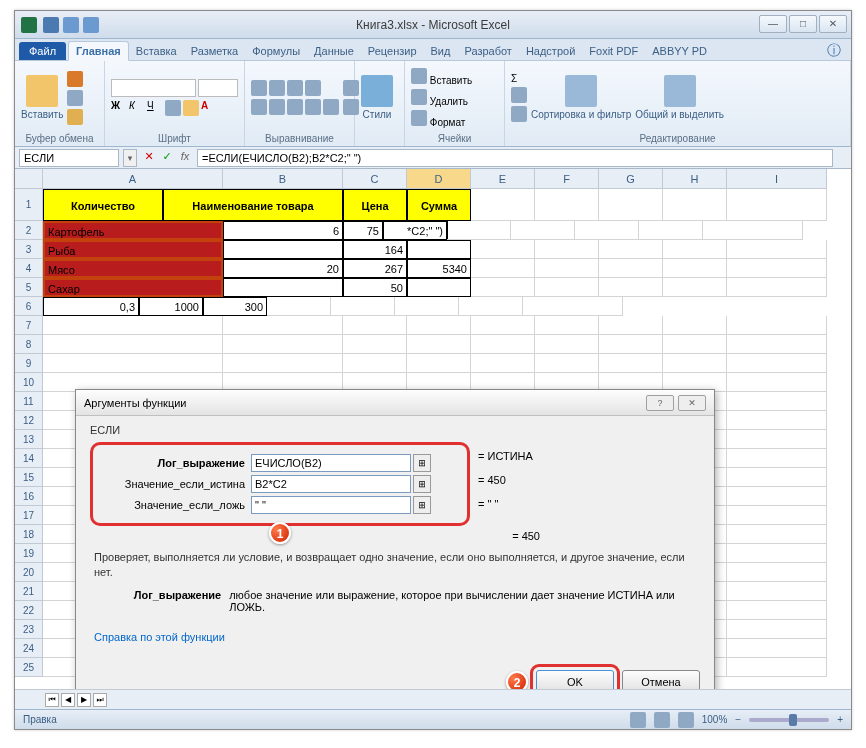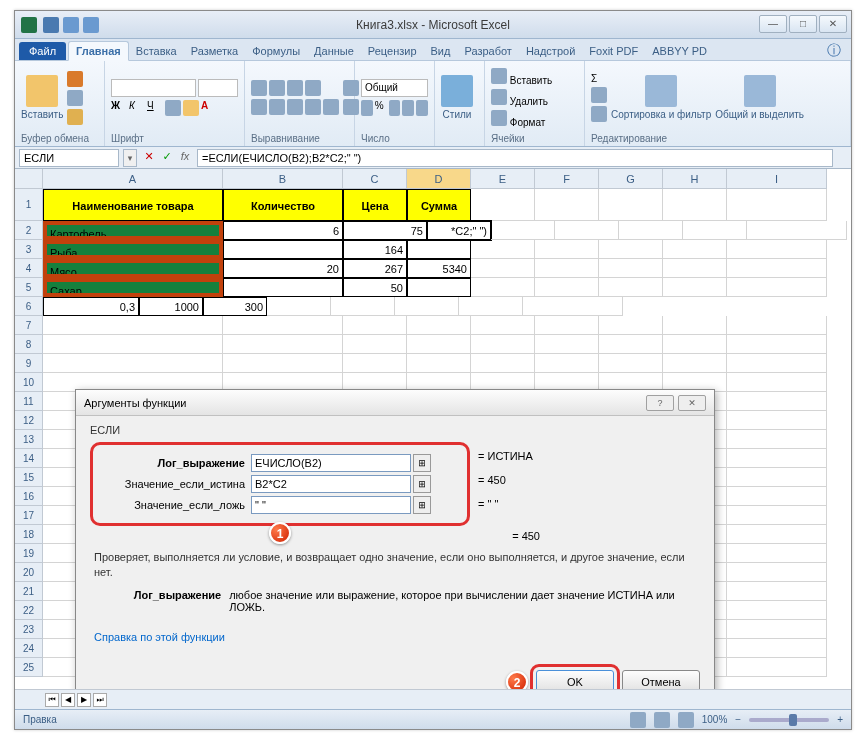--- a/index.html
+++ b/index.html
@@ -12,42 +12,42 @@
 .tb-title{position:absolute;left:50%;transform:translateX(-50%);font-size:12px;color:#3b3b3b}
 .win-btns{position:absolute;right:4px;top:4px;display:flex;gap:2px}
 .win-btns div{width:28px;height:18px;border:1px solid #a0b0c0;background:linear-gradient(#f5f9fd,#d9e5f2);border-radius:2px;font-size:10px;text-align:center;line-height:15px;color:#555}
 .ribbon-tabs{height:22px;background:#dce6f2;display:flex;align-items:flex-end;padding-left:4px;border-bottom:1px solid #b6c8dc;font-size:11px}
 .ribbon-tabs .file{background:#1e5aa8;color:#fff;padding:3px 10px;border-radius:3px 3px 0 0;margin-right:2px}
 .ribbon-tabs .tab{padding:3px 7px;color:#3b5e85;cursor:pointer}
 .ribbon-tabs .tab.active{background:#f4f8fd;border:1px solid #b6c8dc;border-bottom:1px solid #f4f8fd;border-radius:3px 3px 0 0;margin-bottom:-1px;color:#3b6fa8;font-weight:bold}
 .ribbon-tabs .help{margin-left:auto;margin-right:10px;color:#3b6fa8;font-size:14px}
 .ribbon{height:86px;background:linear-gradient(#f4f8fd,#e1ebf5);display:flex;border-bottom:1px solid #9fb6cf;font-size:10px}
 .rgroup{border-right:1px solid #c7d5e5;padding:2px 6px 1px;display:flex;flex-direction:column;justify-content:space-between}
-.rgroup .label{color:#5a6f86;font-size:10px;padding:1px 0}
+.rgroup .label{text-align:center;color:#5a6f86;font-size:10px;padding:1px 0}
 .rgroup .body{flex:1;display:flex;align-items:center;gap:4px}
 .ic{width:16px;height:16px;display:inline-block;background:#8fa9c5;border-radius:2px}
 .ic.big{width:32px;height:32px}
 .btncol{display:flex;flex-direction:column;gap:2px;align-items:center;font-size:10px;color:#3b5e85}
 .stack{display:flex;flex-direction:column;gap:3px}
 .namebox-row{height:22px;background:#e7eef6;display:flex;align-items:center;border-bottom:1px solid #a8b8c9;font-size:11px}
 .namebox{width:100px;height:18px;background:#fff;border:1px solid #a8b8c9;margin:0 4px;padding:0 4px;display:flex;align-items:center}
 .namebox-dd{width:14px;height:18px;border:1px solid #a8b8c9;background:#f0f0f0;text-align:center;line-height:16px;font-size:9px;color:#666}
 .fx-btns{display:flex;gap:2px;margin:0 4px;align-items:center}
 .fx-btns span{width:16px;height:16px;font-size:11px;text-align:center;color:#666}
 .formula-bar{flex:1;height:18px;background:#fff;border:1px solid #a8b8c9;margin-right:18px;padding:0 4px;display:flex;align-items:center;font-size:11px}
 .sheet{position:relative;background:#fff}
 .col-hdrs{display:flex;height:20px}
 .row-hdr-sp{width:28px;background:#e7eef6;border-right:1px solid #c1c9d3;border-bottom:1px solid #c1c9d3}
 .ch{background:#e7eef6;border-right:1px solid #c1c9d3;border-bottom:1px solid #c1c9d3;text-align:center;font-size:11px;color:#3b5e85;line-height:20px}
 .ch.sel{background:#f8d88a}
 .row{display:flex;height:19px}
 .rh{width:28px;background:#e7eef6;border-right:1px solid #c1c9d3;border-bottom:1px solid #c1c9d3;text-align:center;font-size:10px;color:#3b5e85;line-height:19px}
 .cell{border-right:1px solid #d4d4d4;border-bottom:1px solid #d4d4d4;font-size:11px;padding:0 3px;line-height:19px;overflow:hidden;white-space:nowrap}
 .cell.hdr{background:#ffff00;font-weight:bold;text-align:center;border:1px solid #000}
-.cell.name{background:#15803d;border:4px solid #c2410c}
+.cell.name{background:#b91c1c;border:2px solid #c2410c}
 .cell.num{text-align:right;border:1px solid #000}
 .dialog{position:absolute;left:60px;top:378px;width:640px;height:320px;background:#f0f0f0;border:1px solid #888;box-shadow:2px 2px 8px rgba(0,0,0,.3);font-size:11px}
 .dlg-title{height:26px;background:linear-gradient(#fdfdfd,#e4e4e4);display:flex;align-items:center;padding:0 8px;border-bottom:1px solid #c0c0c0}
 .dlg-title .btns{margin-left:auto;display:flex;gap:4px}
 .dlg-title .btns div{width:28px;height:16px;border:1px solid #a0a0a0;background:#eee;border-radius:2px;text-align:center;font-size:9px;line-height:14px;color:#666}
 .dlg-body{padding:8px 14px}
 .dlg-fn{font-size:11px;color:#333;margin-bottom:6px}
 .args-box{border:3px solid #e03030;border-radius:10px;padding:6px 8px;margin:0 auto 4px;width:380px;background:#f0f0f0;position:relative}
 .arg-row{display:flex;align-items:center;margin:3px 0}
 .arg-row label{width:150px;text-align:right;font-size:11px;padding-right:6px}
@@ -158,35 +158,20 @@
               <span class="ic"></span>
             </div>
     </div>
           <div class="stack">
             <span class="ic"></span>
             <span class="ic"></span>
           </div>
         </div>
         <div class="label">Выравнивание</div>
       </div>
-    <div class="rgroup" style="width:80px">
-        <div class="body">
-          <div class="stack" style="width:100%">
-      <div style="height:18px;border:1px solid #bbb;background:#fff;font-size:10px;padding:0 3px;line-height:16px">Общий</div>
-      <div style="display:flex;gap:2px">
-              <span class="ic"></span>
-              <span style="width:16px">%</span>
-              <span class="ic"></span>
-              <span class="ic"></span>
-              <span class="ic"></span>
-            </div>
-    </div>
-        </div>
-        <div class="label">Число</div>
-      </div>
     <div class="rgroup" style="width:50px">
         <div class="body">
           <div class="btncol">
             <span class="ic big" style="background:#7aafda"></span>
             <span>Стили</span>
           </div>
         </div>
         <div class="label">&nbsp;</div>
       </div>
     <div class="rgroup" style="width:100px">
@@ -238,36 +223,36 @@
       <div class="ch" style="width:64px">C</div>
       <div class="ch sel" style="width:64px">D</div>
       <div class="ch" style="width:64px">E</div>
       <div class="ch" style="width:64px">F</div>
       <div class="ch" style="width:64px">G</div>
       <div class="ch" style="width:64px">H</div>
       <div class="ch" style="width:100px">I</div>
     </div>
     <div class="row" style="height:32px">
         <div class="rh" style="line-height:32px">1</div>
+      <div class="cell hdr" style="width:120px;line-height:32px">Количество</div>
       <div class="cell hdr" style="width:180px;line-height:32px">Наименование товара</div>
-      <div class="cell hdr" style="width:120px;line-height:32px">Количество</div>
       <div class="cell hdr" style="width:64px;line-height:32px">Цена</div>
       <div class="cell hdr" style="width:64px;line-height:32px">Сумма</div>
       <div class="cell" style="width:64px"></div>
         <div class="cell" style="width:64px"></div>
         <div class="cell" style="width:64px"></div>
         <div class="cell" style="width:64px"></div>
         <div class="cell" style="width:100px"></div>
     </div>
     <div id="data-rows">
         <div class="row">
           <div class="rh">2</div>
   <div class="cell name" style="width:180px">Картофель</div>
   <div class="cell num" style="width:120px">6</div>
-  <div class="cell num" style="width:84px">75</div>
+  <div class="cell num" style="width:40px">75</div>
   <div class="cell num" style="width:64px;outline:2px solid #000;outline-offset:-1px">*C2;" ")</div>
   <div class="cell" style="width:64px"></div>
           <div class="cell" style="width:64px"></div>
           <div class="cell" style="width:64px"></div>
           <div class="cell" style="width:64px"></div>
           <div class="cell" style="width:100px"></div>
         </div>
         <div class="row">
           <div class="rh">3</div>
   <div class="cell name" style="width:180px">Рыба</div>

